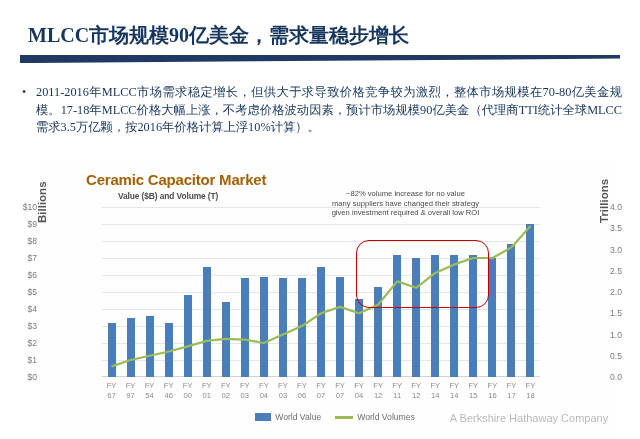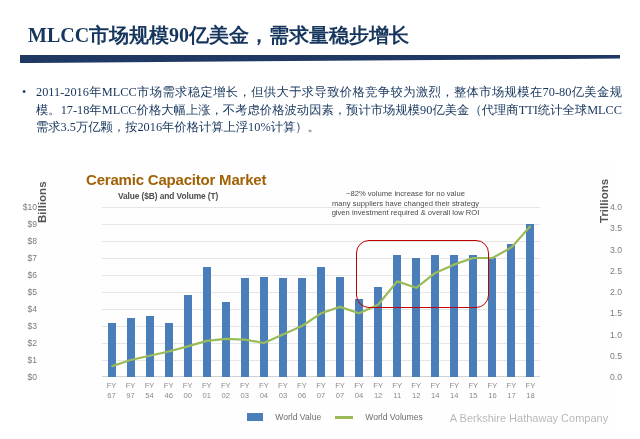--- a/index.html
+++ b/index.html
@@ -85,21 +85,21 @@
   .redbox{
     position:absolute;left:316px;top:77px;width:131px;height:66px;
     border:1.6px solid #c00000;border-radius:13px;background:transparent;
   }
 
   .legend{
     position:absolute;left:170px;top:247px;width:250px;height:14px;
     display:flex;align-items:center;gap:14px;justify-content:center;
     font-size:8.6px;color:#6e6e6e;
   }
-  .legend-item{display:flex;align-items:center;gap:12px;}
+  .legend-item{display:flex;align-items:center;gap:4px;}
   .sw-bar{width:16px;height:8px;background:#4a7ebb;display:inline-block;}
   .sw-line{width:18px;height:3px;background:#9bbb59;display:inline-block;}
   .footer-note{
     position:absolute;left:404px;top:249px;width:170px;
     font-size:11px;color:#b9b9b9;text-align:center;
   }
 </style>
 </head>
 <body>
 

